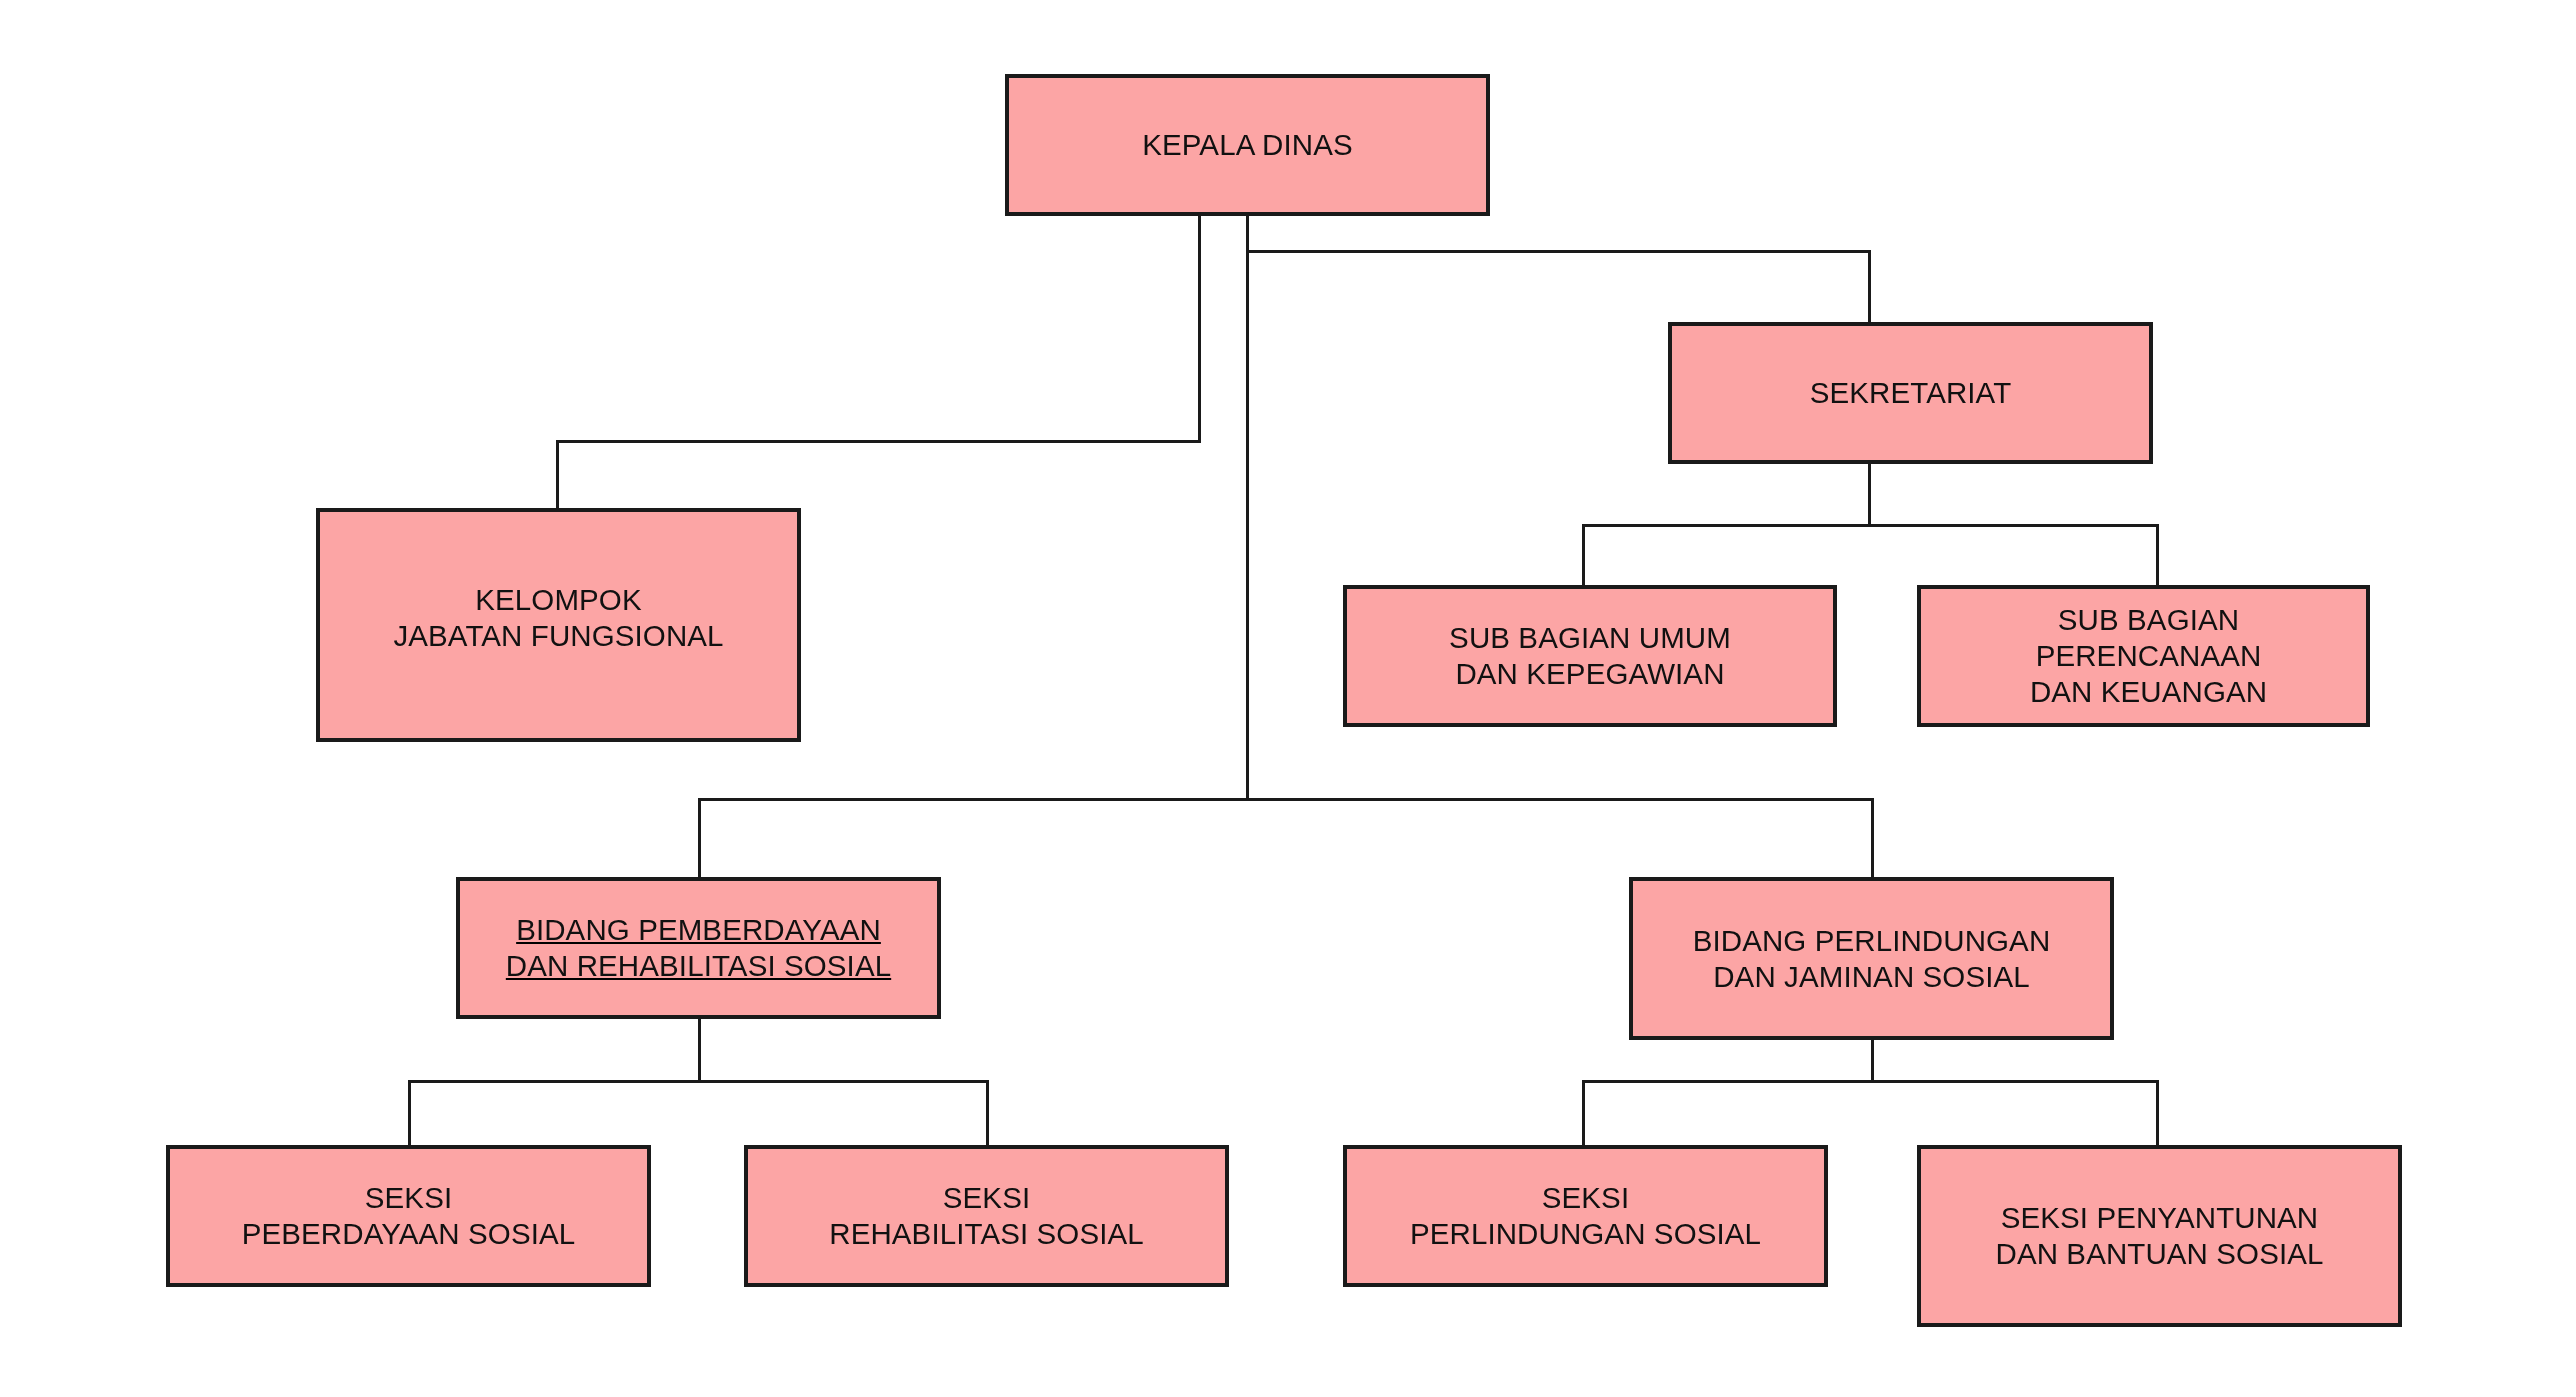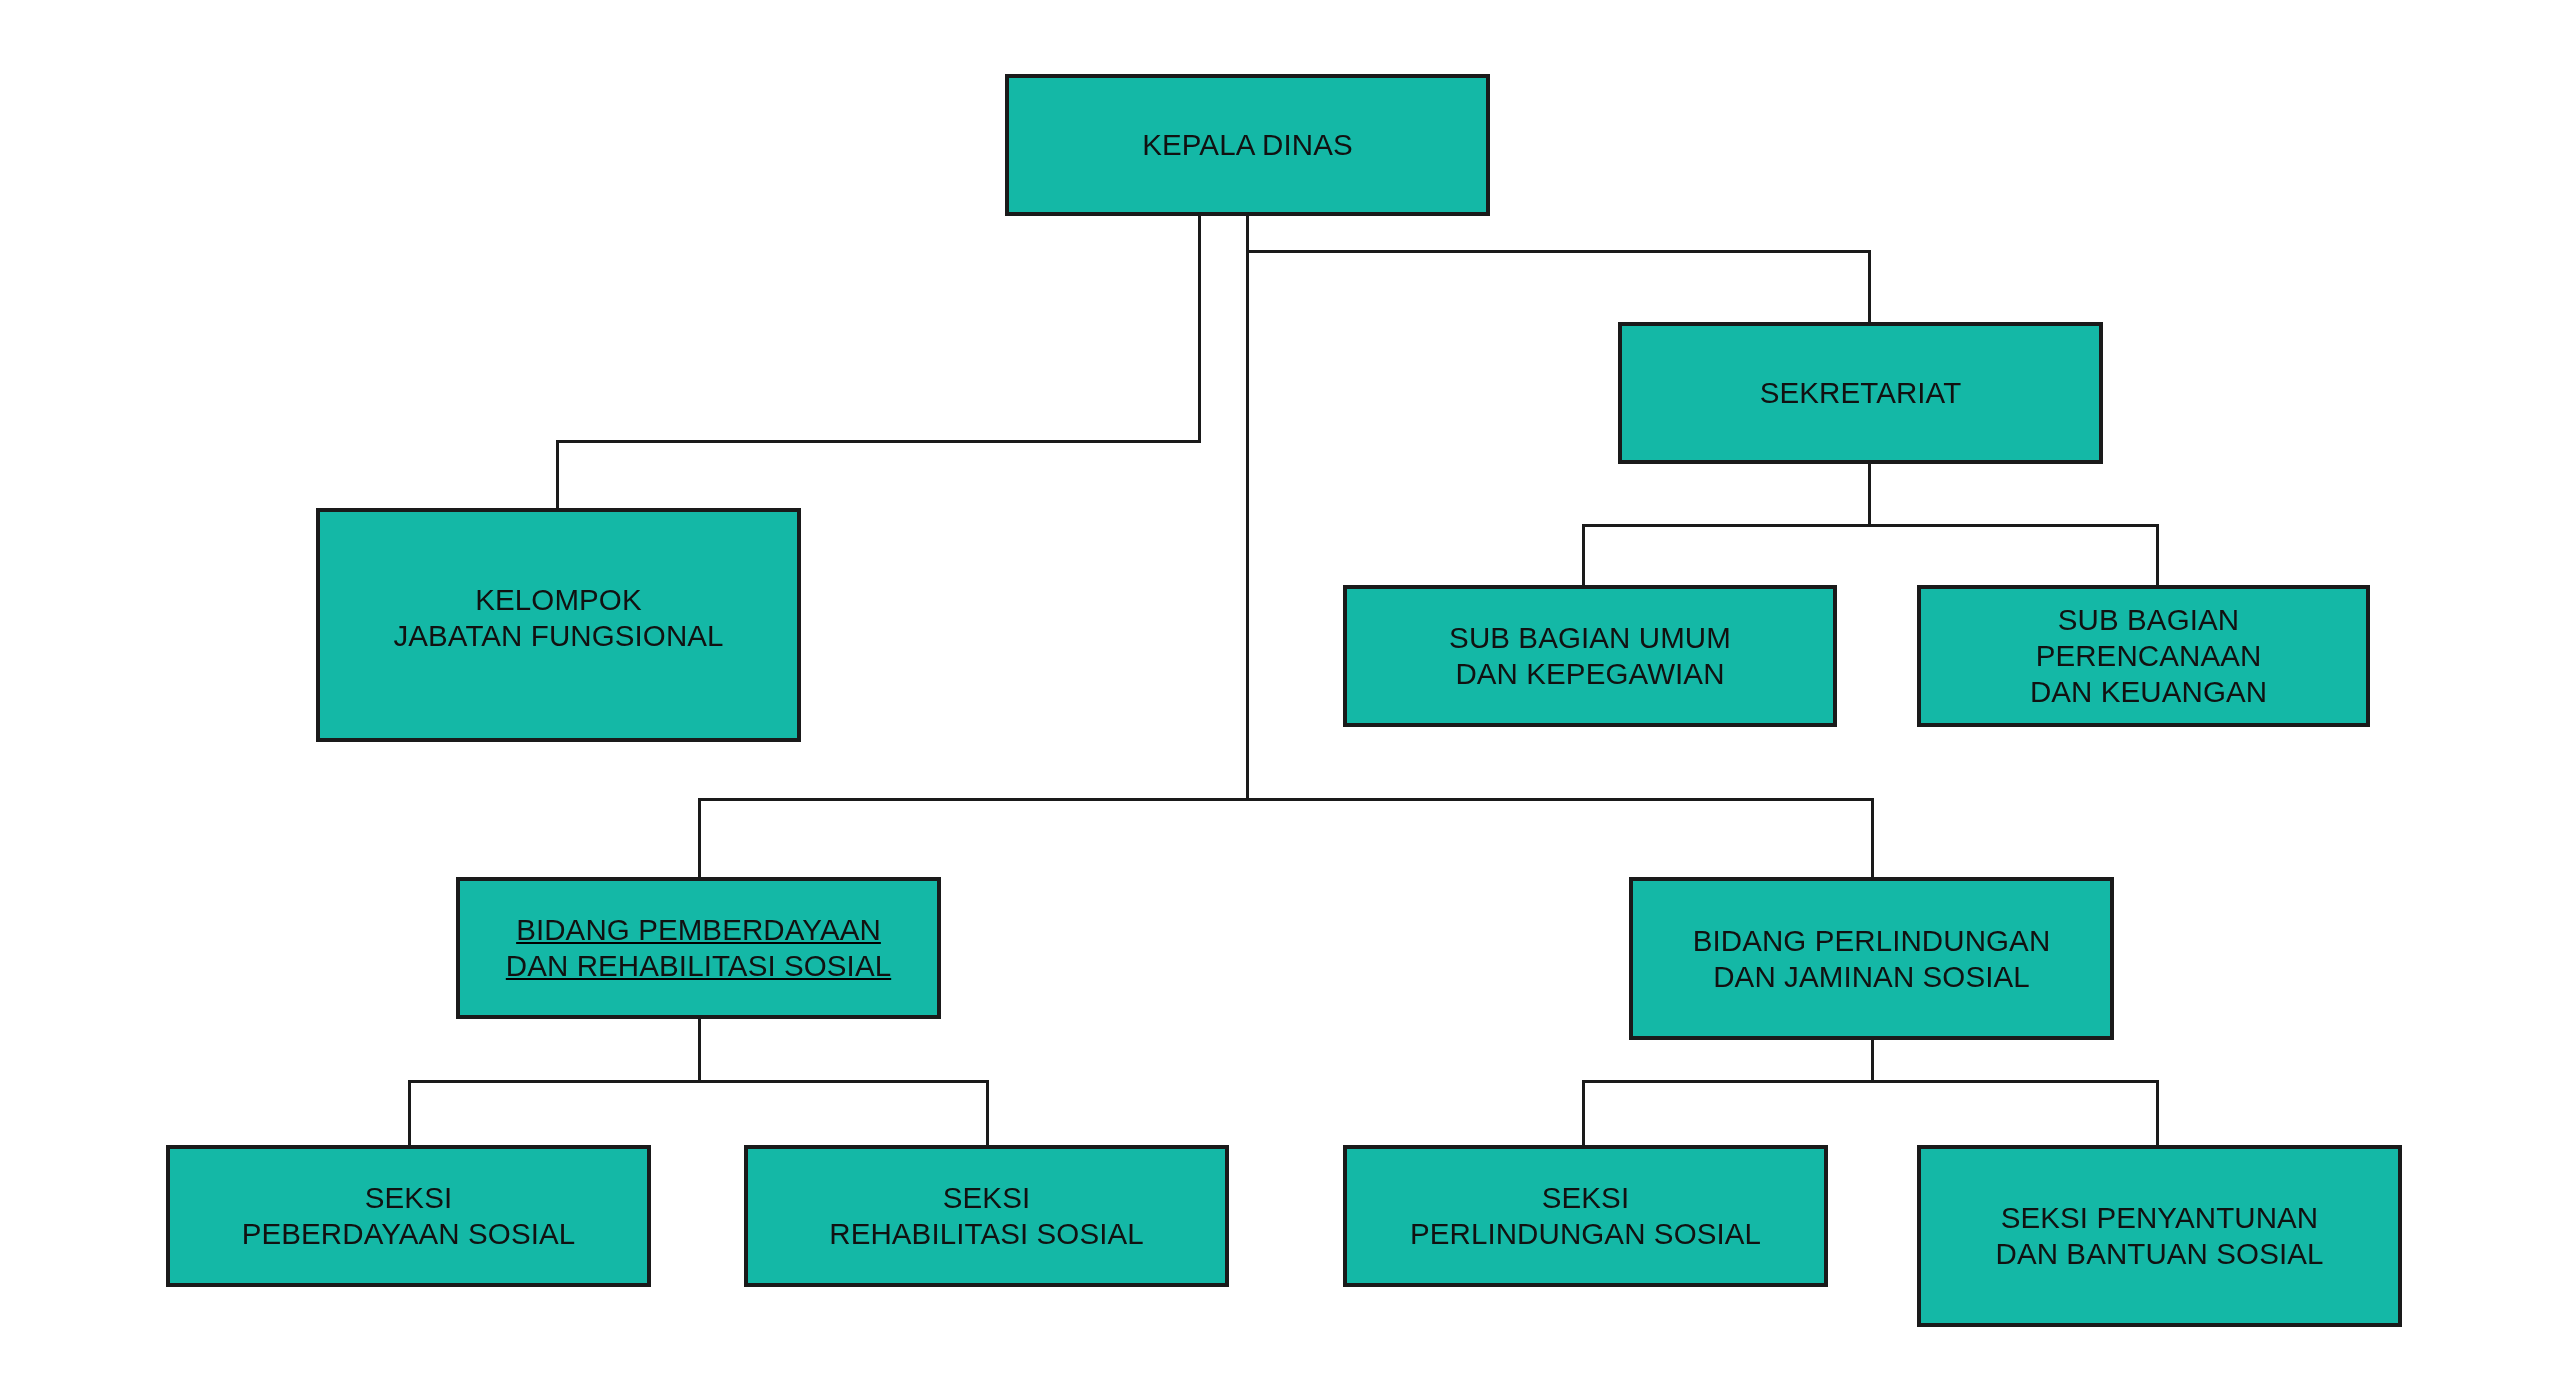--- a/index.html
+++ b/index.html
@@ -13,21 +13,21 @@
   #chart-root {
     position: relative;
     width: 2576px;
     height: 1397px;
     background: #ffffff;
     overflow: hidden;
   }
   .node {
     position: absolute;
     box-sizing: border-box;
-    background: #14b8a6;
+    background: #fca5a5;
     border: 4px solid #1a1a1a;
     display: flex;
     align-items: center;
     justify-content: center;
     text-align: center;
     z-index: 3;
   }
   .node .label {
     font-size: 29.5px;
     line-height: 1.22;
@@ -86,21 +86,21 @@
 
   <div class="connector v" style="left:1871px; top:1018px; height:63px;"></div>
   <div class="connector h" style="left:1582px; top:1080px; width:577px;"></div>
   <div class="connector v" style="left:1582px; top:1080px; height:66px;"></div>
   <div class="connector v" style="left:2156px; top:1080px; height:66px;"></div>
 
   <div class="node" style="left:1005px; top:74px; width:485px; height:142px;">
     <span class="label">KEPALA DINAS</span>
   </div>
 
-  <div class="node" style="left:1618px; top:322px; width:485px; height:142px;">
+  <div class="node" style="left:1668px; top:322px; width:485px; height:142px;">
     <span class="label">SEKRETARIAT</span>
   </div>
 
   <div class="node align-upper" style="left:316px; top:508px; width:485px; height:234px;">
     <span class="label">KELOMPOK
 JABATAN FUNGSIONAL</span>
   </div>
 
   <div class="node" style="left:1343px; top:585px; width:494px; height:142px;align-items:center;">
     <span class="label">SUB BAGIAN UMUM

